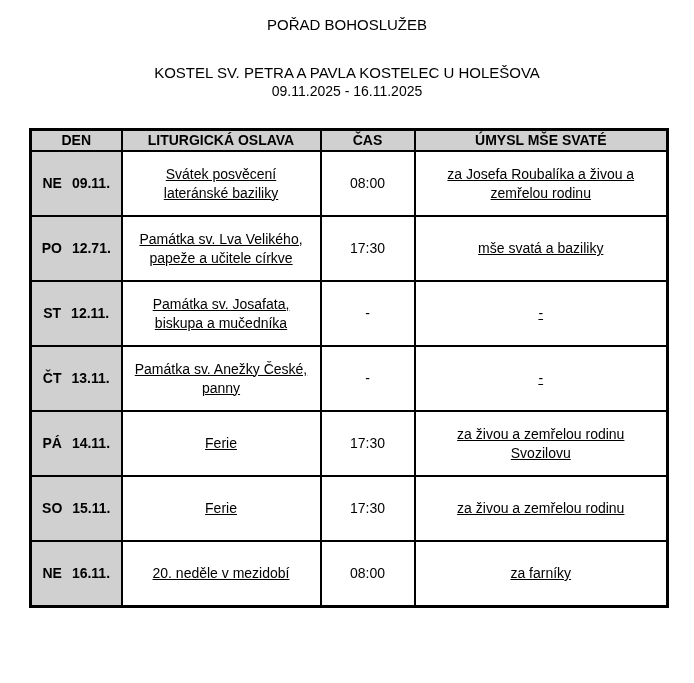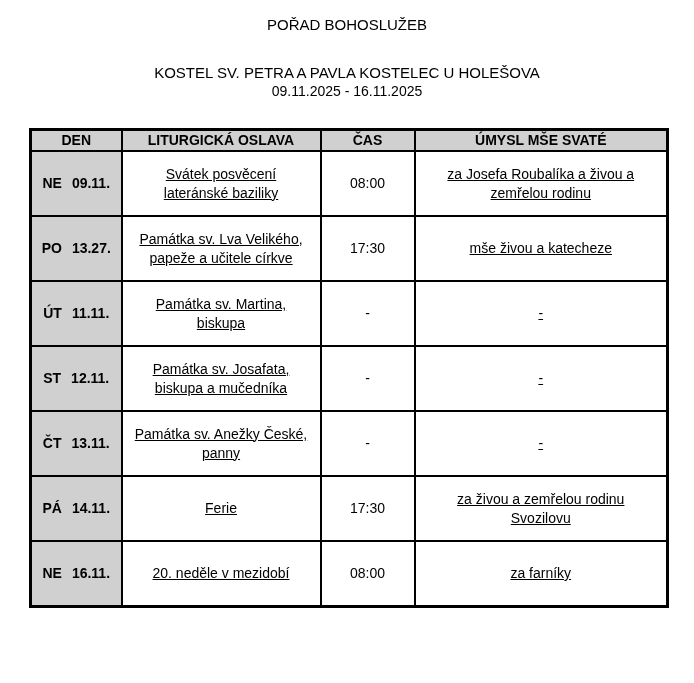--- a/index.html
+++ b/index.html
@@ -120,39 +120,28 @@
       </td>
       <td class="celebration-cell">Svátek posvěcení lateránské baziliky</td>
       <td class="time-cell">08:00</td>
       <td class="intention-cell">za Josefa Roubalíka a živou a zemřelou rodinu</td>
     </tr>
 
     <tr>
       <td class="day-cell">
         <span class="day-wrap">
           <span>PO</span>
-          <span>13.27.</span>
+          <span>12.71.</span>
         </span>
       </td>
       <td class="celebration-cell">Památka sv. Lva Velikého, papeže a učitele církve</td>
       <td class="time-cell">17:30</td>
-      <td class="intention-cell">mše živou a katecheze</td>
-    </tr>
-
-    <tr>
-      <td class="day-cell">
-        <span class="day-wrap">
-          <span>ÚT</span>
-          <span>11.11.</span>
-        </span>
-      </td>
-      <td class="celebration-cell">Památka sv. Martina, biskupa</td>
-      <td class="time-cell">-</td>
-      <td class="intention-cell">-</td>
-    </tr>
+      <td class="intention-cell">mše svatá a baziliky</td>
+    </tr>
+
 
     <tr>
       <td class="day-cell">
         <span class="day-wrap">
           <span>ST</span>
           <span>12.11.</span>
         </span>
       </td>
       <td class="celebration-cell">Památka sv. Josafata, biskupa a mučedníka</td>
       <td class="time-cell">-</td>
@@ -176,20 +165,31 @@
         <span class="day-wrap">
           <span>PÁ</span>
           <span>14.11.</span>
         </span>
       </td>
       <td class="celebration-cell">Ferie</td>
       <td class="time-cell">17:30</td>
       <td class="intention-cell">za živou a zemřelou rodinu Svozilovu</td>
     </tr>
 
+    <tr>
+      <td class="day-cell">
+        <span class="day-wrap">
+          <span>SO</span>
+          <span>15.11.</span>
+        </span>
+      </td>
+      <td class="celebration-cell">Ferie</td>
+      <td class="time-cell">17:30</td>
+      <td class="intention-cell">za živou a zemřelou rodinu</td>
+    </tr>
 
     <tr>
       <td class="day-cell">
         <span class="day-wrap">
           <span>NE</span>
           <span>16.11.</span>
         </span>
       </td>
       <td class="celebration-cell">20. neděle v mezidobí</td>
       <td class="time-cell">08:00</td>

